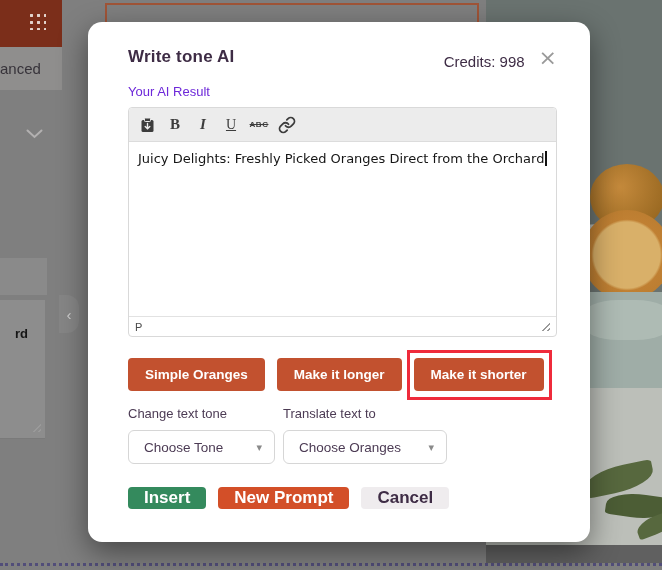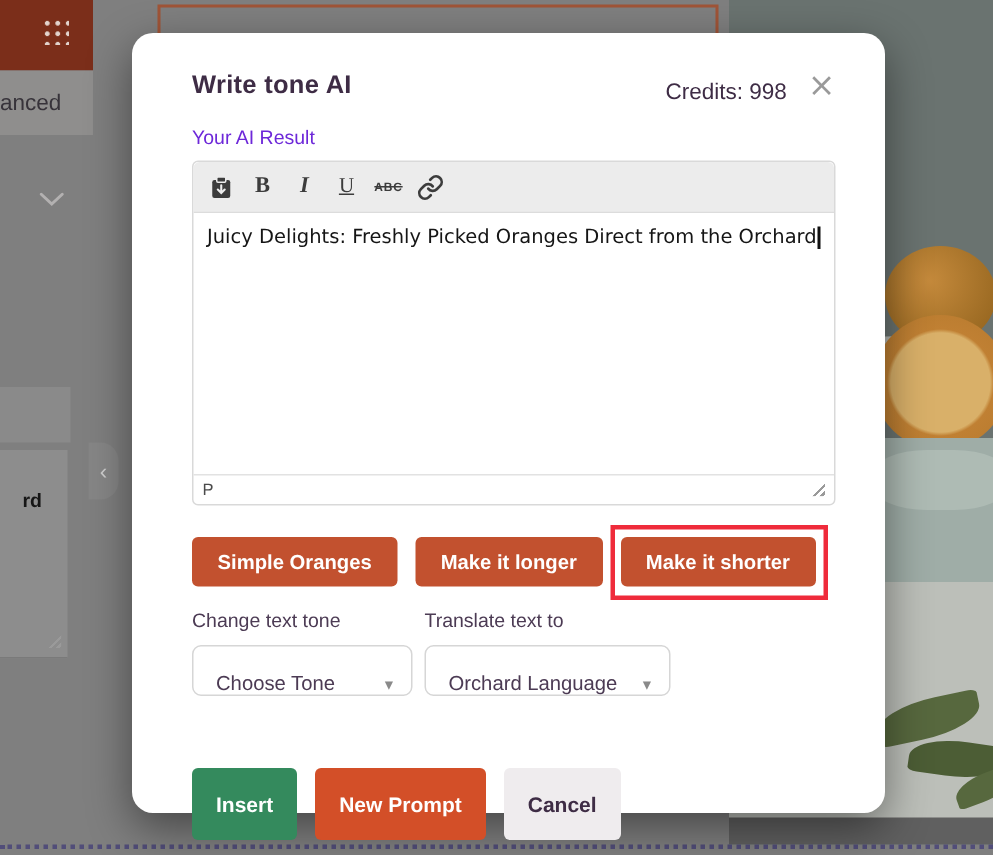--- a/index.html
+++ b/index.html
@@ -83,27 +83,27 @@
     font-family:"Liberation Sans",sans-serif;}
   .ann-wrap{position:relative;display:inline-block;}
   .ann-wrap::after{content:"";position:absolute;left:-7px;right:-8px;top:-8px;bottom:-9px;
     border:3px solid #ef2b3b;pointer-events:none;}
   
   .dd-row{margin-top:15px;display:flex;gap:8px;}
   .dd-col1{width:147px;}
   .dd-col2{width:164px;}
   .dd-label{font-size:13px;color:#4c3b54;}
   .select{margin-top:9px;height:34px;border:1px solid #d6d6d6;border-radius:6px;
-    background:#fff;display:flex;align-items:flex-end;justify-content:space-between;
+    background:#fff;display:flex;align-items:center;justify-content:space-between;
     padding:0 12px 0 15px;font-size:13.5px;color:#4c3b54;cursor:pointer;box-sizing:border-box;}
   .select .caret-icon{color:#8a8a8a;font-size:11px;}
   
   .footer{margin-top:23px;display:flex;align-items:center;gap:12px;}
-  .btn{border:none;border-radius:4px;padding:16px 16px;font-size:14px;font-weight:bold;
-    cursor:pointer;font-family:"Liberation Sans",sans-serif;margin-top:25px;}
+  .btn{border:none;border-radius:4px;padding:1px 16px;font-size:17px;font-weight:bold;
+    cursor:pointer;font-family:"Liberation Sans",sans-serif;}
   .btn-insert{background:#348a5d;color:#fff;}
   .btn-newprompt{background:#d34f28;color:#fff;}
   .btn-cancel{background:#efecee;color:#3e2c45;font-weight:600;}
 </style>
 </head>
 <body>
 
 <div class="bg bg-maroon">
   <div class="grid-dots"></div>
 </div>
@@ -192,21 +192,21 @@
     <div class="dd-col1">
       <div class="dd-label">Change text tone</div>
       <div class="select">
         <span>Choose Tone</span>
         <span class="caret-icon">▾</span>
       </div>
     </div>
     <div class="dd-col2">
       <div class="dd-label">Translate text to</div>
       <div class="select">
-        <span>Orchard Language</span>
+        <span>Choose Oranges</span>
         <span class="caret-icon">▾</span>
       </div>
     </div>
   </div>
 
   <div class="footer">
     <button class="btn btn-insert">Insert</button>
     <button class="btn btn-newprompt">New Prompt</button>
     <button class="btn btn-cancel">Cancel</button>
   </div>

